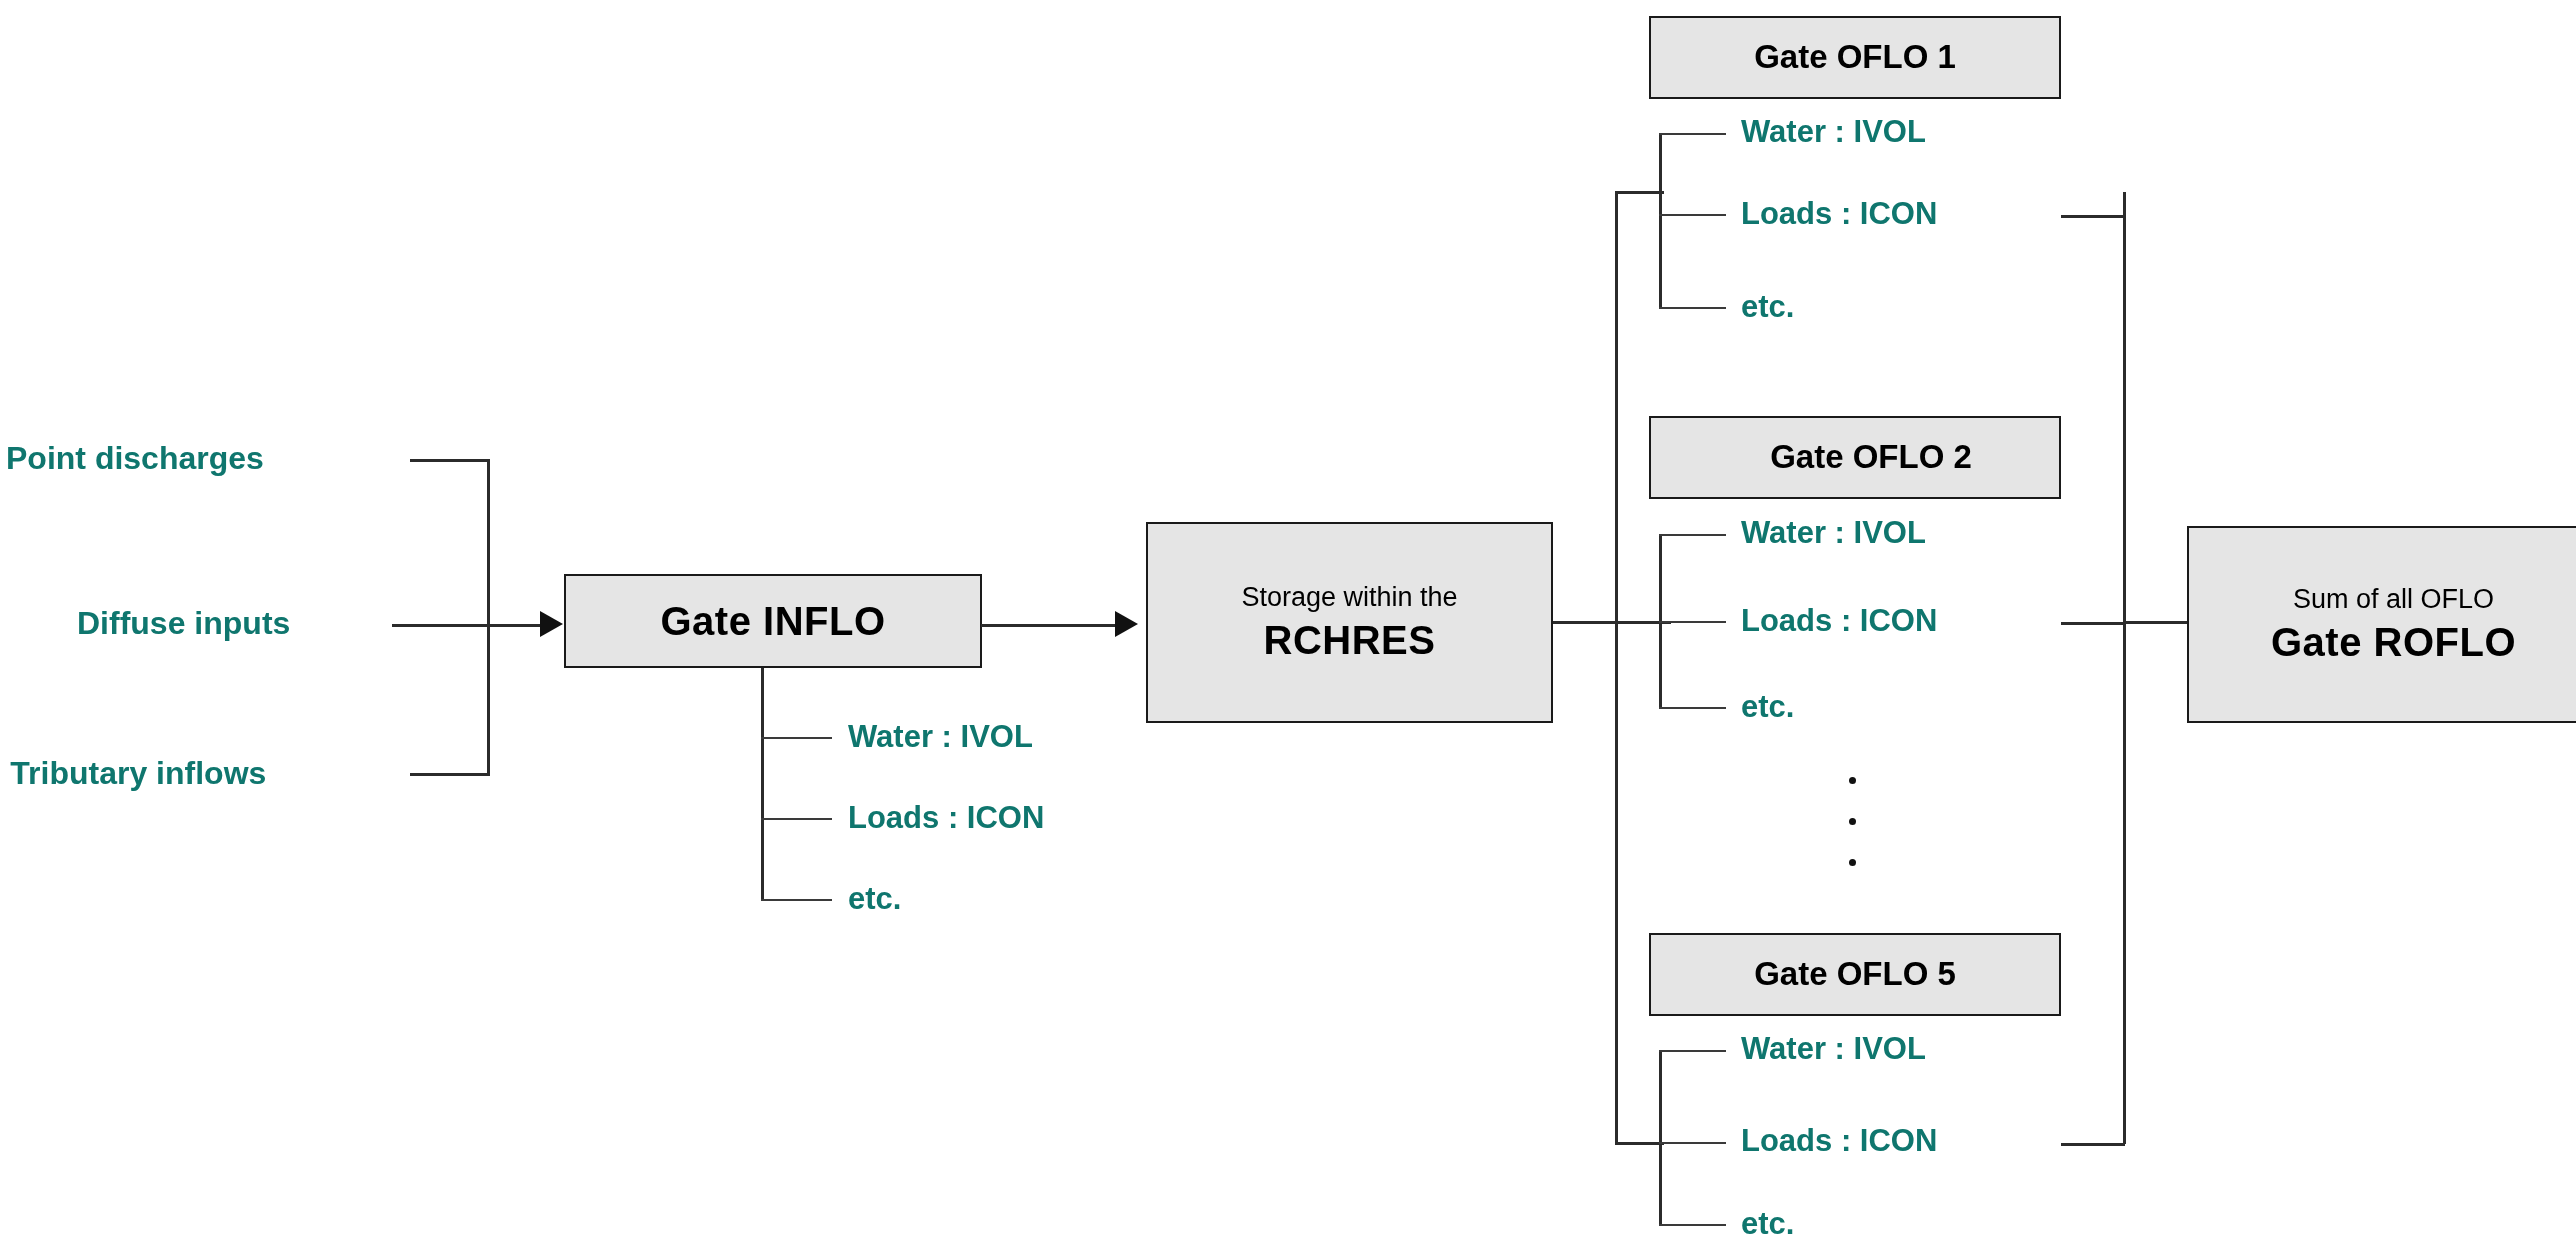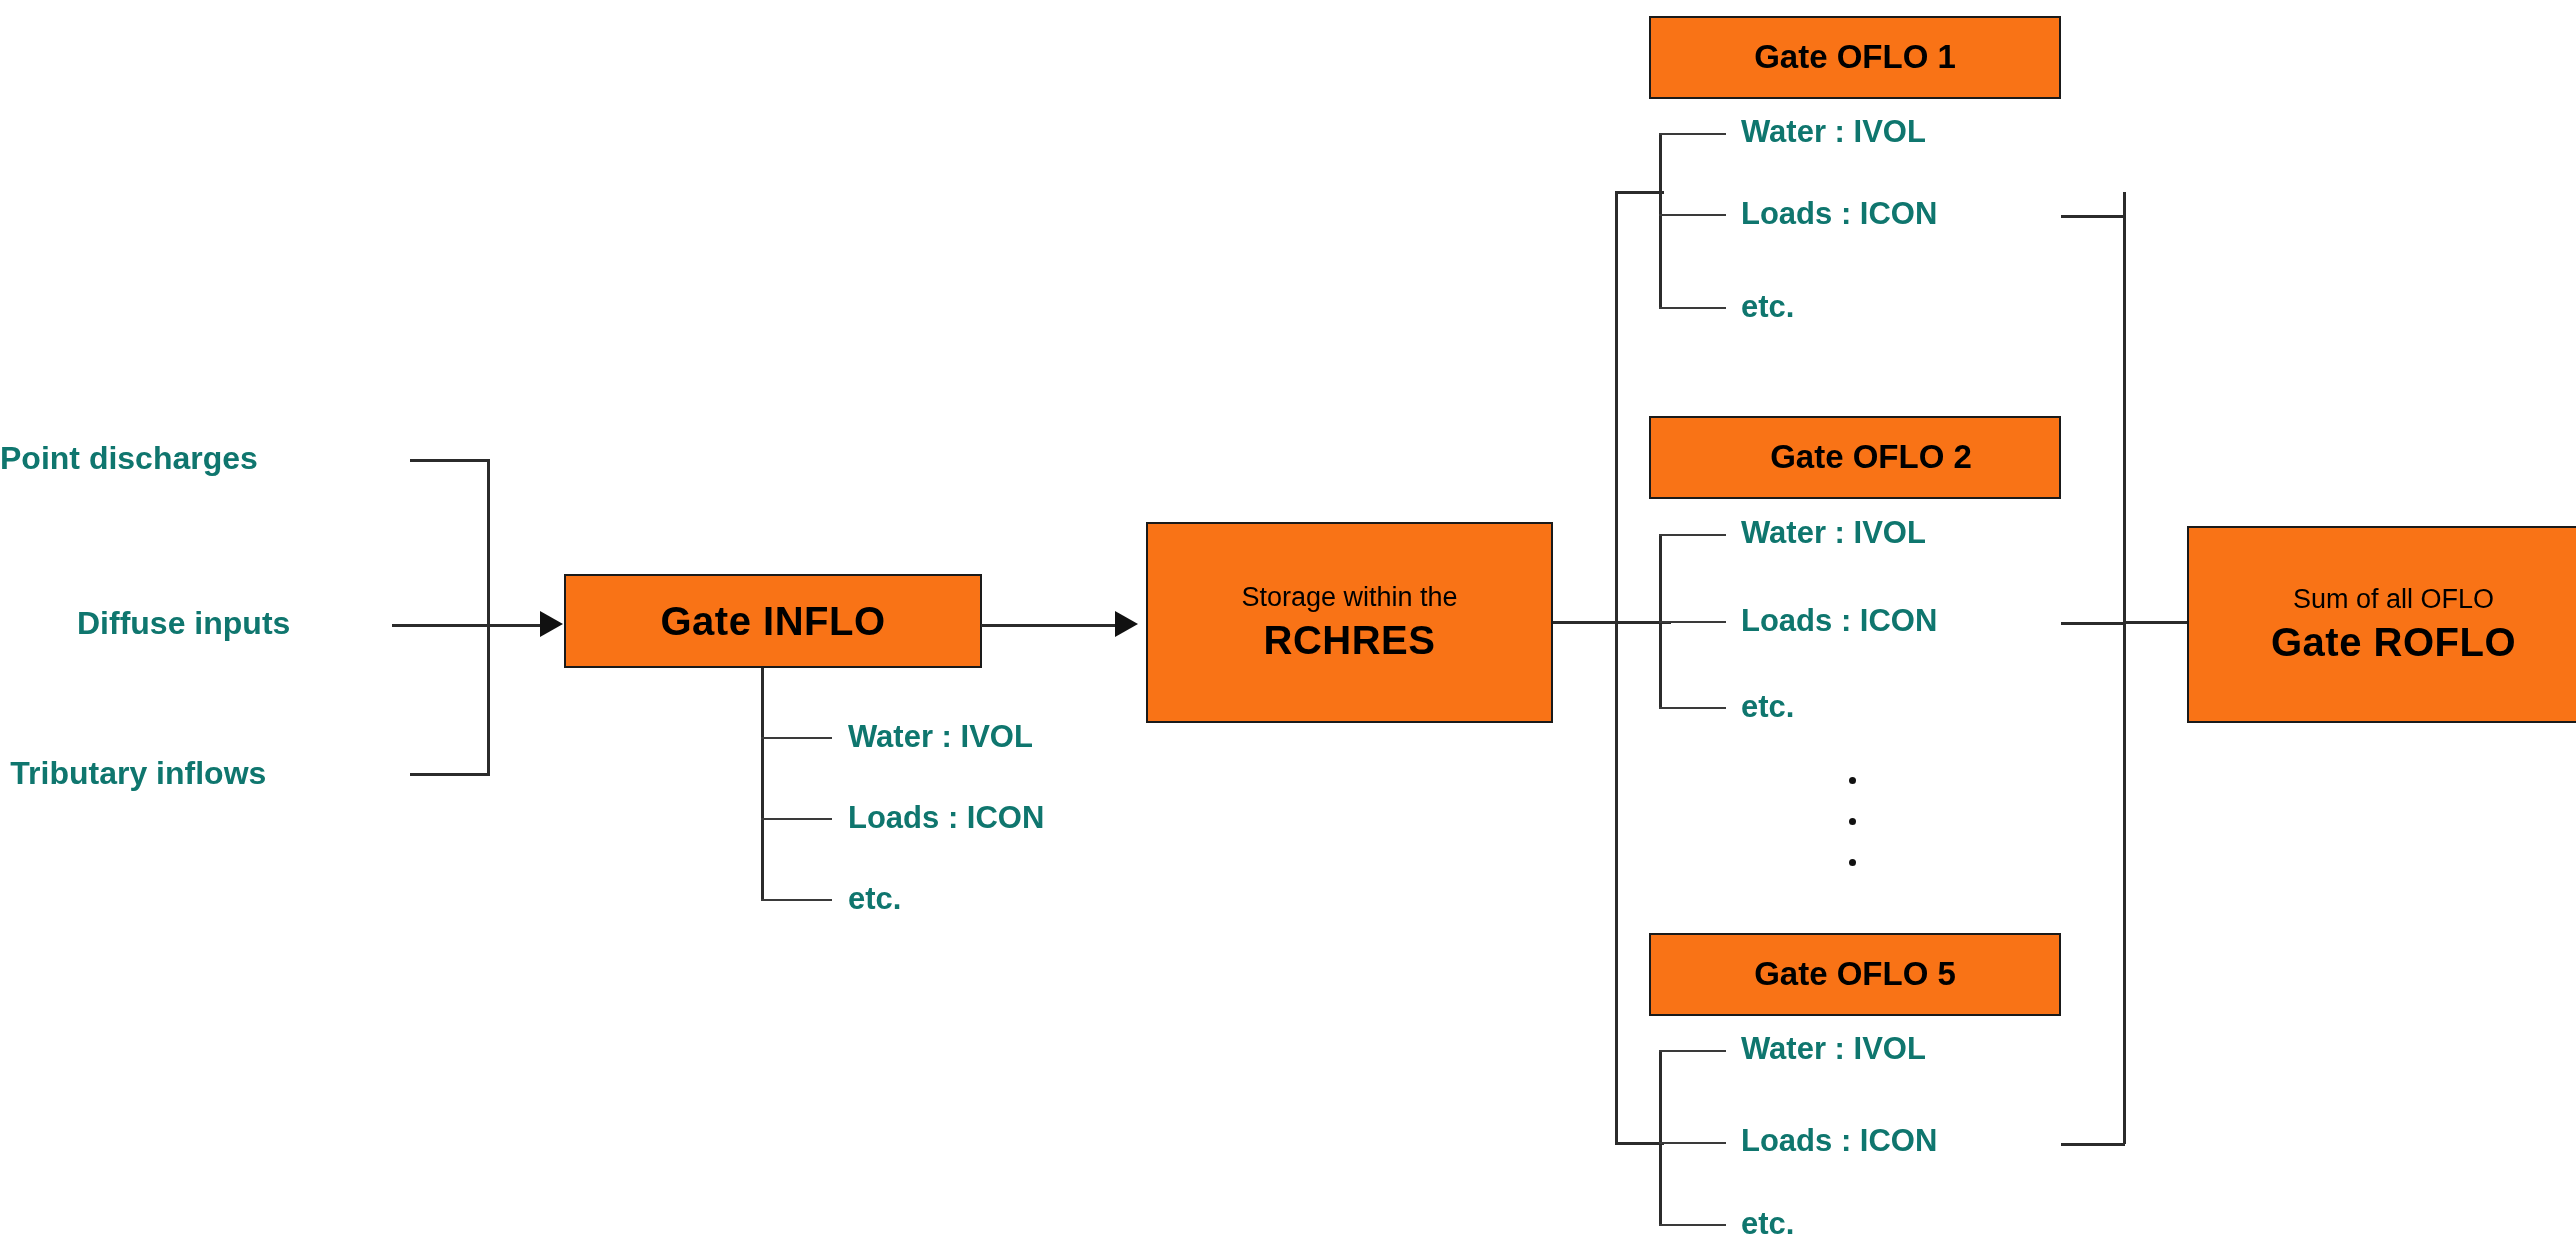--- a/index.html
+++ b/index.html
@@ -1,18 +1,18 @@
 <!DOCTYPE html>
 <html style="font-size:8.2px"><head>
 <meta charset="utf-8">
 <style>
   html,body{margin:0;padding:0;background:#ffffff;}
   body{font-family:"Liberation Sans",sans-serif;}
   #stage{position:relative;width:2610px;height:1259px;background:#fff;overflow:hidden;}
-  .box{position:absolute;box-sizing:border-box;border:2.6px solid #1a1a1a;background:#f97316;
+  .box{position:absolute;box-sizing:border-box;border:2.6px solid #1a1a1a;background:#e5e5e5;
        display:flex;flex-direction:column;align-items:center;justify-content:center;
        color:#000;line-height:1.12;}
   .box-title-big{font-weight:bold;font-size:40px;letter-spacing:0.5px;}
   .box-title-sm{font-weight:normal;font-size:27px;letter-spacing:0px;}
   .box-title-md{font-weight:bold;font-size:33px;letter-spacing:0px;}
   .lbl{position:absolute;color:#0f766e;font-weight:bold;white-space:nowrap;}
   .lbl-input{font-size:32px;}
   .lbl-item{font-size:31px;}
   .ln{position:absolute;background:#2b2b2b;}
   .ln-h{height:2.6px;}
@@ -20,21 +20,21 @@
   .ln-thin-h{height:2.1px;background:#3a3a3a;}
   .arrow{position:absolute;width:0;height:0;border-top:13.4px solid transparent;
          border-bottom:13.4px solid transparent;border-left:23px solid #111;}
   .dot{position:absolute;width:7.2px;height:7.2px;border-radius:50%;background:#111;}
 </style>
 </head>
 <body>
 
 <div id="stage">
 
-  <div class="lbl lbl-input" style="left:0;top:440px;">Point discharges</div>
+  <div class="lbl lbl-input" style="left:6px;top:440px;">Point discharges</div>
   <div class="lbl lbl-input" style="left:45px;top:605px;margin-left:32px;">Diffuse inputs</div>
   <div class="lbl lbl-input" style="left:10.3px;top:755px;">Tributary inflows</div>
 
   <div class="ln ln-h" style="left:410px;top:459px;width:80px;"></div>
   <div class="ln ln-h" style="left:410px;top:773px;width:80px;"></div>
   <div class="ln ln-v" style="left:487px;top:459px;height:316px;"></div>
   <div class="ln ln-h" style="left:392px;top:624px;width:160px;"></div>
   <div class="ln ln-h" style="left:487px;top:624px;width:62px;"></div>
   <div class="arrow" style="left:540px;top:611px;"></div>
 

